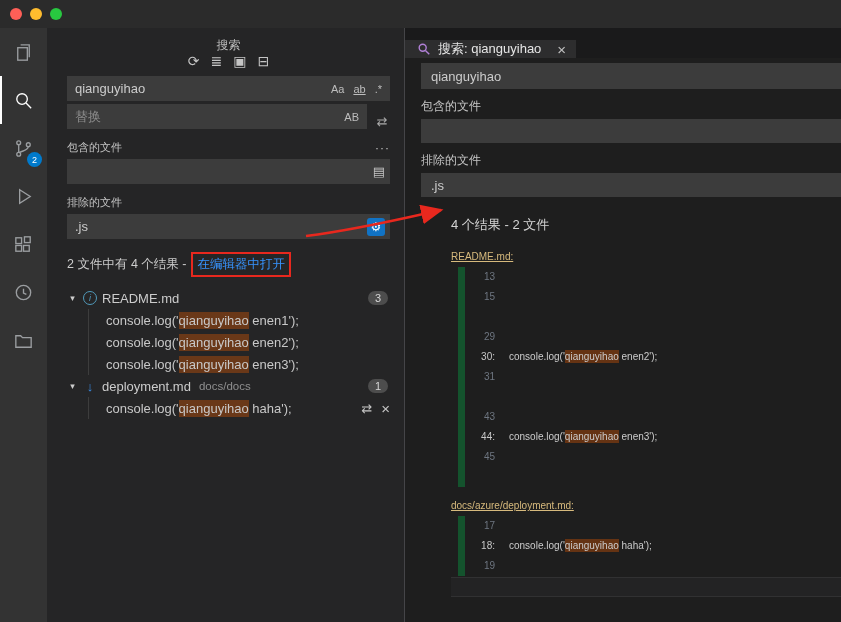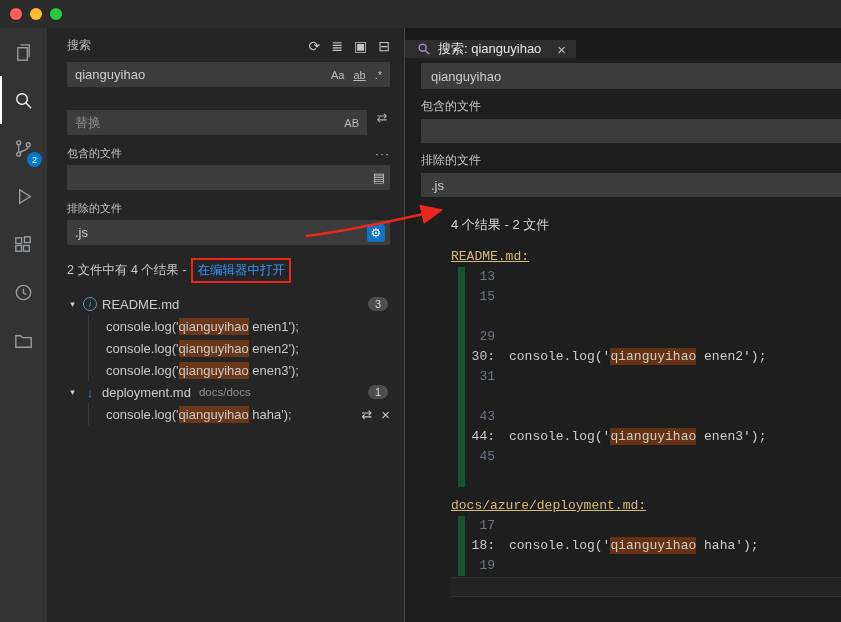--- a/index.html
+++ b/index.html
@@ -20,35 +20,35 @@
   .ab-item { height:48px; display:flex; align-items:center; justify-content:center;
     position:relative; color:#9b9ea1; }
   .ab-item.active { color:#ffffff; box-shadow:inset 2px 0 0 #ffffff; }
   .ab-item svg { width:23px; height:23px; stroke:currentColor; fill:none; stroke-width:1.4; }
   .ab-badge { position:absolute; right:5px; bottom:5px; min-width:15px; height:15px; padding:0 3px;
     border-radius:8px; background:var(--activity-badge,#007acc); color:#fff; font-size:9px;
     display:flex; align-items:center; justify-content:center; }
 
   
   .sidebar { position:absolute; left:47px; top:28px; width:357px; bottom:0; background:#252526; z-index:3; }
-  .sb-head { display:flex; align-items:center; padding:9px 14px 5px 20px; }
+  .sb-head { display:flex; align-items:center; padding:9px 14px 5px 20px;flex-direction:column; }
   .sb-title { font-size:12px; color:#bbbbbb; flex:1; }
   .sb-icons { display:flex; gap:11px; color:#c5c5c5; font-size:14px; }
   .sb-icon { line-height:14px; cursor:default; }
   .sb-body { padding:0 14px 0 20px; position:relative; }
   .toggle-replace { position:absolute; left:-15px; top:39px; color:#cccccc; font-size:9px; }
 
   .input { background:#3c3c3c; height:25px; display:flex; align-items:center; padding:0 5px 0 8px; }
   .input input { background:transparent; border:none; outline:none; color:#cccccc; font-size:13px;
     flex:1; min-width:0; font-family:inherit; padding:0; }
   .input input::placeholder { color:#8d8d8d; }
   .opt { font-size:11px; color:#bdbdbd; padding:1px 3px; margin-left:3px; border-radius:3px; }
   .opt.ww { text-decoration:underline; }
   .search-input { margin-top:3px; }
-  .replace-wrap { display:flex; align-items:flex-start; margin-top:23px; }
+  .replace-wrap { display:flex; align-items:flex-end; margin-top:3px; }
   .replace-input { flex:1; margin-right:7px; }
   .outside-icon { color:#a8a8a8; font-size:13px; width:16px; text-align:center; }
 
   .flabel { margin-top:11px; font-size:11px; color:#c5c5c5; display:flex; align-items:center; }
   .flabel .grow { flex:1; }
   .more { color:#c5c5c5; font-size:12px; letter-spacing:1px; }
   .sub-input { margin-top:4px; }
   .book-icon { color:#c5c5c5; font-size:13px; }
   .gearbadge { width:18px; height:18px; background:#1173c5; border-radius:3px; color:#fff;
     font-size:12px; display:flex; align-items:center; justify-content:center; }
@@ -84,21 +84,21 @@
   .tab svg { width:14px; height:14px; stroke:var(--tab-icon,#b180d7); fill:none; stroke-width:1.6; }
   .tab-close { color:#c0c0c0; font-size:15px; margin-left:9px; }
   .ed-body { padding:5px 0 0 16px; position:relative; }
   .ed-input { background:#3c3c3c; height:26px; display:flex; align-items:center; padding:0 8px; width:100%; }
   .ed-input input { background:transparent; border:none; outline:none; color:#cccccc; font-size:13px;
     width:100%; font-family:inherit; }
   .ed-input.small { height:24px; }
   .ed-label { font-size:12px; color:#c5c5c5; margin:9px 0 4px; }
   .ed-summary { margin:19px 0 0 30px; font-size:13px; color:#d4d4d4; }
 
-  .code { margin:13px 0 0 30px; font-family:Liberation Mono, monospace; font-size:13px; position:relative; z-index:2; }
+  .code { margin:13px 0 0 30px; font-family:Liberation Sans, sans-serif; font-size:10px; position:relative; z-index:2; }
   .file-heading { color:var(--file-heading,#d7ba7d); text-decoration:underline;
     height:20px; line-height:20px; margin-top:9px; display:inline-block; }
   .file-heading:first-child { margin-top:0; }
   .block-lines { border-left:7px solid #14532d; margin-left:7px; display:block; }
   .code-line { display:flex; height:20px; line-height:20px; }
   .lnum { width:30px; text-align:right; color:#6e7681; flex-shrink:0; }
   .lnum.m { color:#c8c8c8; }
   .ltext { margin-left:14px; white-space:pre; color:#cccccc; }
   .code-line.link .ltext { color:var(--link,#3794ff); text-decoration:underline; }
   .cursor-line { position:absolute; left:46px; right:0; bottom:25px; height:20px;

